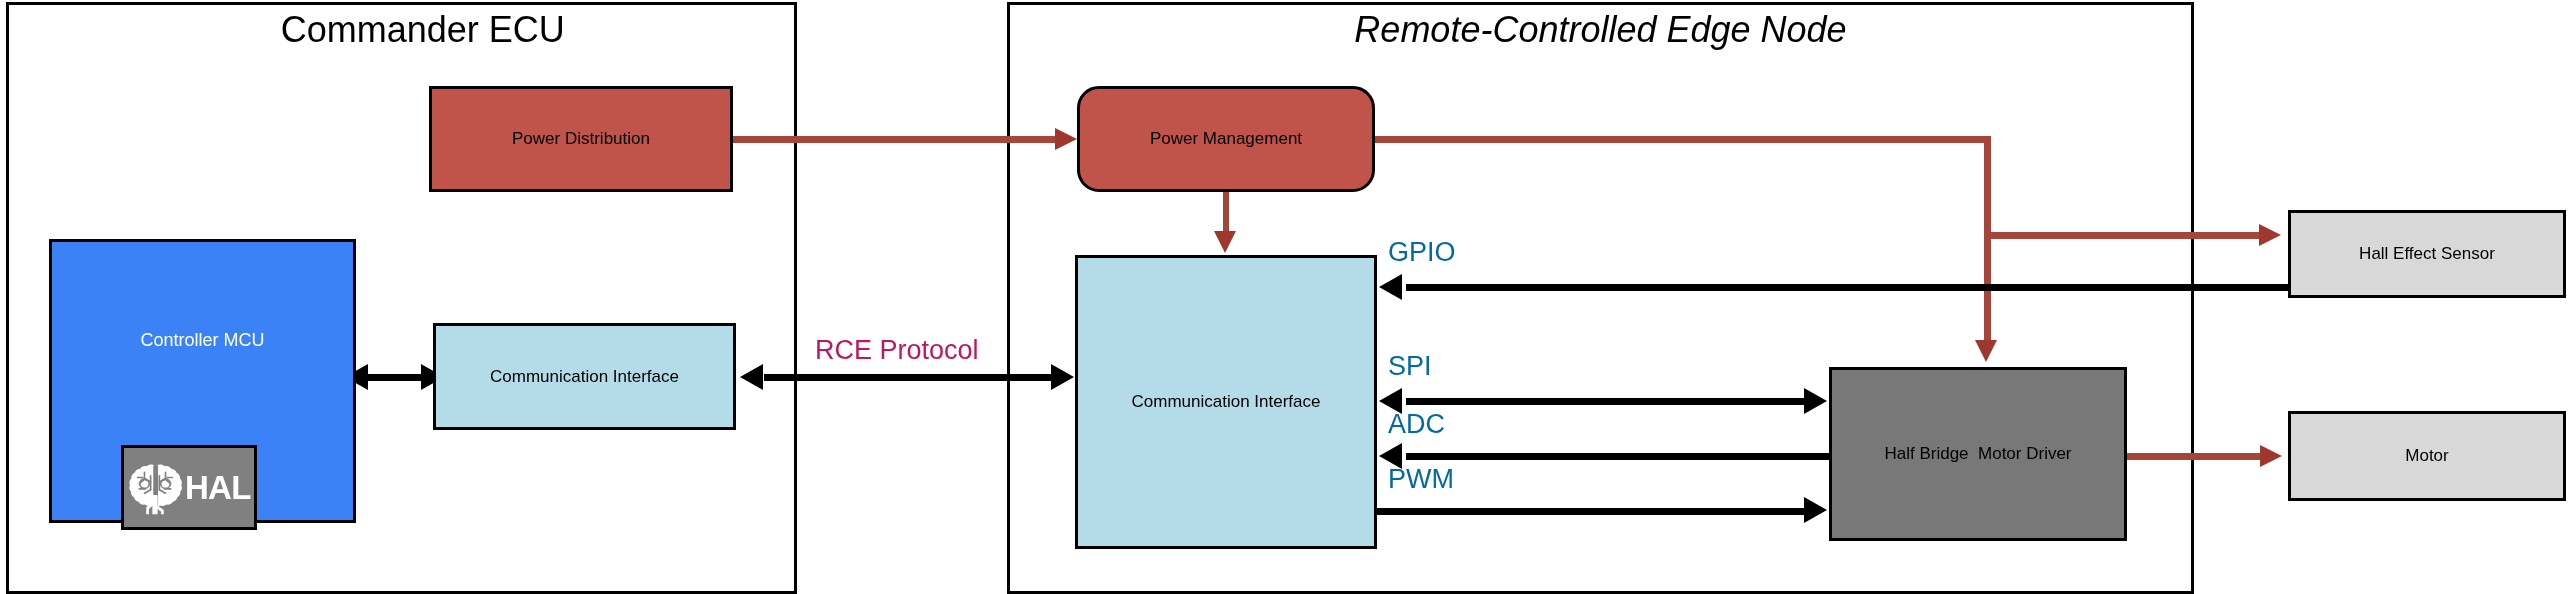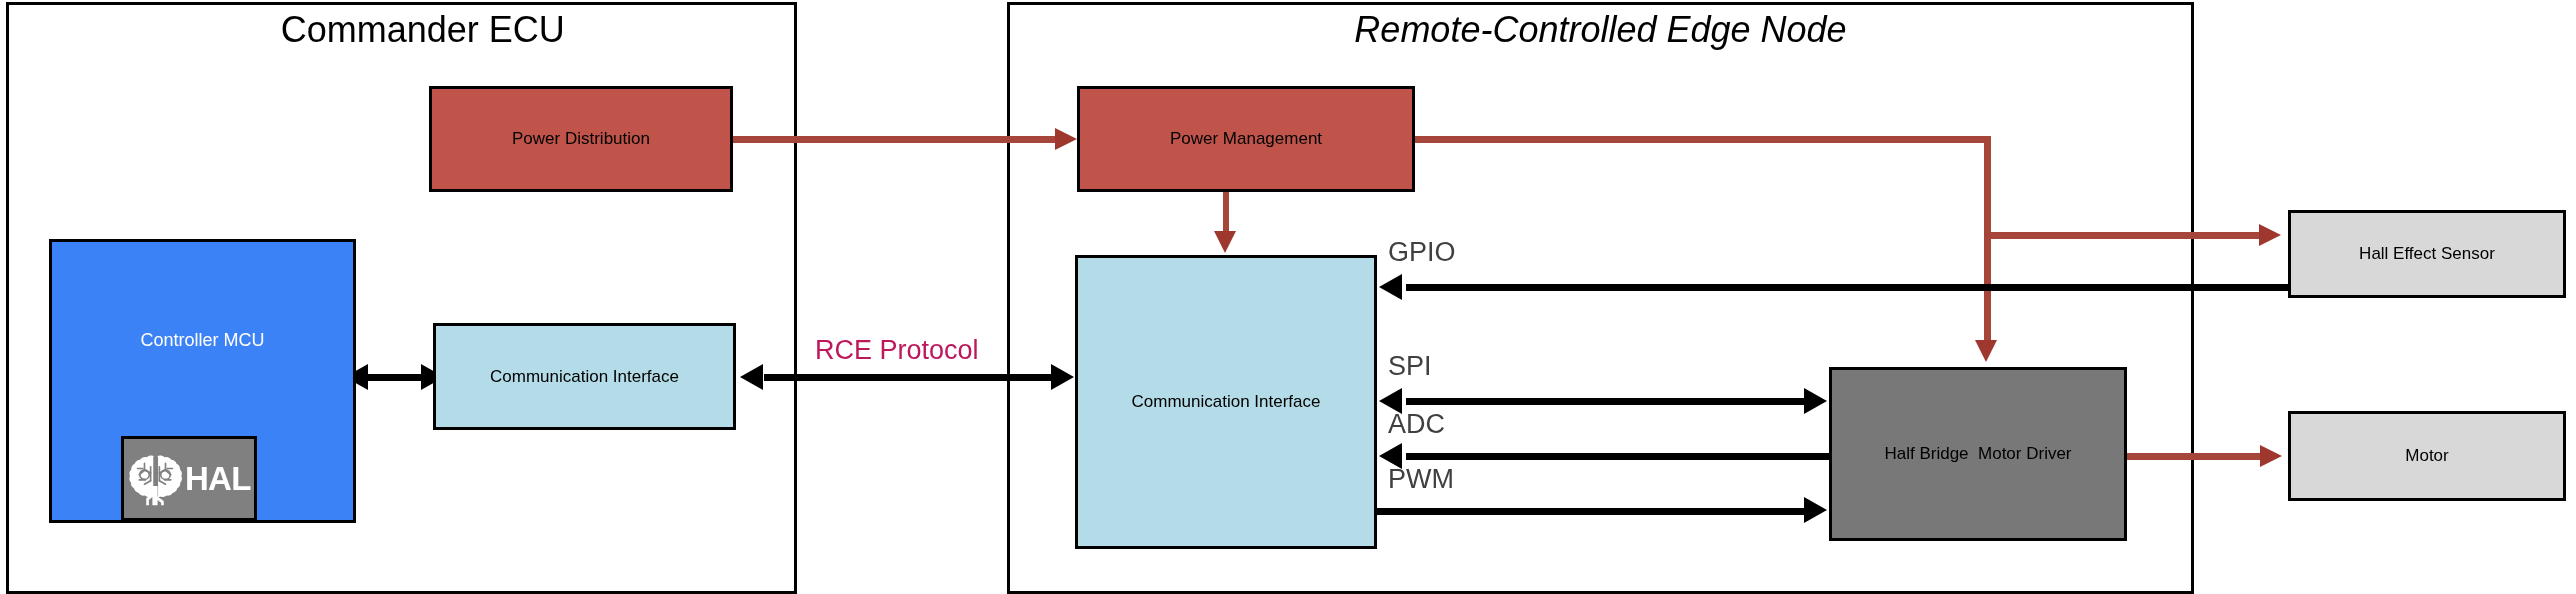--- a/index.html
+++ b/index.html
@@ -129,21 +129,21 @@
   .arrow.down-red {
     border-left: 11.8px solid transparent;
     border-right: 11.8px solid transparent;
     border-top: 22px solid #9e382f;
   }
 
   
   .sig-label {
     position: absolute;
     font-size: 27px;
-    color: #404040;
+    color: #0369a1;
     white-space: nowrap;
     line-height: 1;
     z-index: 4;
   }
   .link-label {
     position: absolute;
     font-size: 27px;
     color: #be185d;
     white-space: nowrap;
     line-height: 1;
@@ -160,21 +160,21 @@
   </div>
 
   <div class="container" style="left:1007px; top:1.6px; width:1187px; height:592px;">
     <div class="container-title" style="top:7.8px;font-style:italic;">Remote-Controlled Edge Node</div>
   </div>
 
   <div class="block teal mcu" style="left:49px; top:239px; width:307px; height:284px;">
     <div class="block-label">Controller MCU</div>
   </div>
 
-  <div class="hal-badge" style="left:121px; top:436px; width:136px; height:85px;">
+  <div class="hal-badge" style="left:121px; top:445px; width:136px; height:85px;">
     <span style="display:flex;align-items:center;">
       <svg class="hal-brain" viewBox="0 0 64 64" aria-hidden="true">
         <g fill="#ffffff">
           <path d="M31.5 6.2c-3.0-1.6-6.6-1.2-8.9 1.0-2.9-0.8-6.0 0.3-7.6 2.8-2.8 0.1-5.3 1.9-6.2 4.5-2.6 1.1-4.2 3.7-3.9 6.5-2.1 1.9-2.7 4.9-1.5 7.5-1.3 2.5-0.8 5.6 1.2 7.5-0.4 2.7 1.0 5.4 3.4 6.7 0.5 2.7 2.7 4.8 5.4 5.2 1.4 2.3 4.1 3.5 6.8 3.0 1.9 1.7 4.6 2.1 6.9 1.0 0.9 0.4 1.9 0.6 2.9 0.6V6.2h-1.5z"></path>
           <path d="M34.0 6.2c3.0-1.6 6.6-1.2 8.9 1.0 2.9-0.8 6.0 0.3 7.6 2.8 2.8 0.1 5.3 1.9 6.2 4.5 2.6 1.1 4.2 3.7 3.9 6.5 2.1 1.9 2.7 4.9 1.5 7.5 1.3 2.5 0.8 5.6-1.2 7.5 0.4 2.7-1.0 5.4-3.4 6.7-0.5 2.7-2.7 4.8-5.4 5.2-1.4 2.3-4.1 3.5-6.8 3.0-1.9 1.7-4.6 2.1-6.9 1.0-0.9 0.4-1.9 0.6-2.9 0.6V6.2h-1.5z"></path>
           <rect x="29.0" y="40" width="6" height="22" rx="1"></rect>
           <path d="M32 46 L22 54 L22 62 L25 62 L25 56 L34 48 Z"></path>
           <path d="M32 50 L42 57 L42 62 L39 62 L39 59 L31 53 Z"></path>
         </g>
         <g stroke="#808080" stroke-width="1.9" fill="none" stroke-linecap="round">
@@ -199,21 +199,21 @@
   </div>
 
   <div class="block lightblue" style="left:433px; top:323px; width:303px; height:107px;">
     <div class="block-label">Communication Interface</div>
   </div>
 
   <div class="block red" style="left:429px; top:86px; width:304px; height:106px;justify-content:center;">
     <div class="block-label">Power Distribution</div>
   </div>
 
-  <div class="block red" style="left:1077px; top:86px; width:338px; height:106px;">
+  <div class="block red" style="left:1077px; top:86px; width:298px; height:106px;border-radius:22px;">
     <div class="block-label">Power Management</div>
   </div>
 
   <div class="block lightblue" style="left:1075px; top:255px; width:302px; height:294px;">
     <div class="block-label">Communication Interface</div>
   </div>
 
   <div class="block darkgray" style="left:1829px; top:367px; width:298px; height:174px;">
     <div class="block-label">Half Bridge  Motor Driver</div>
   </div>

